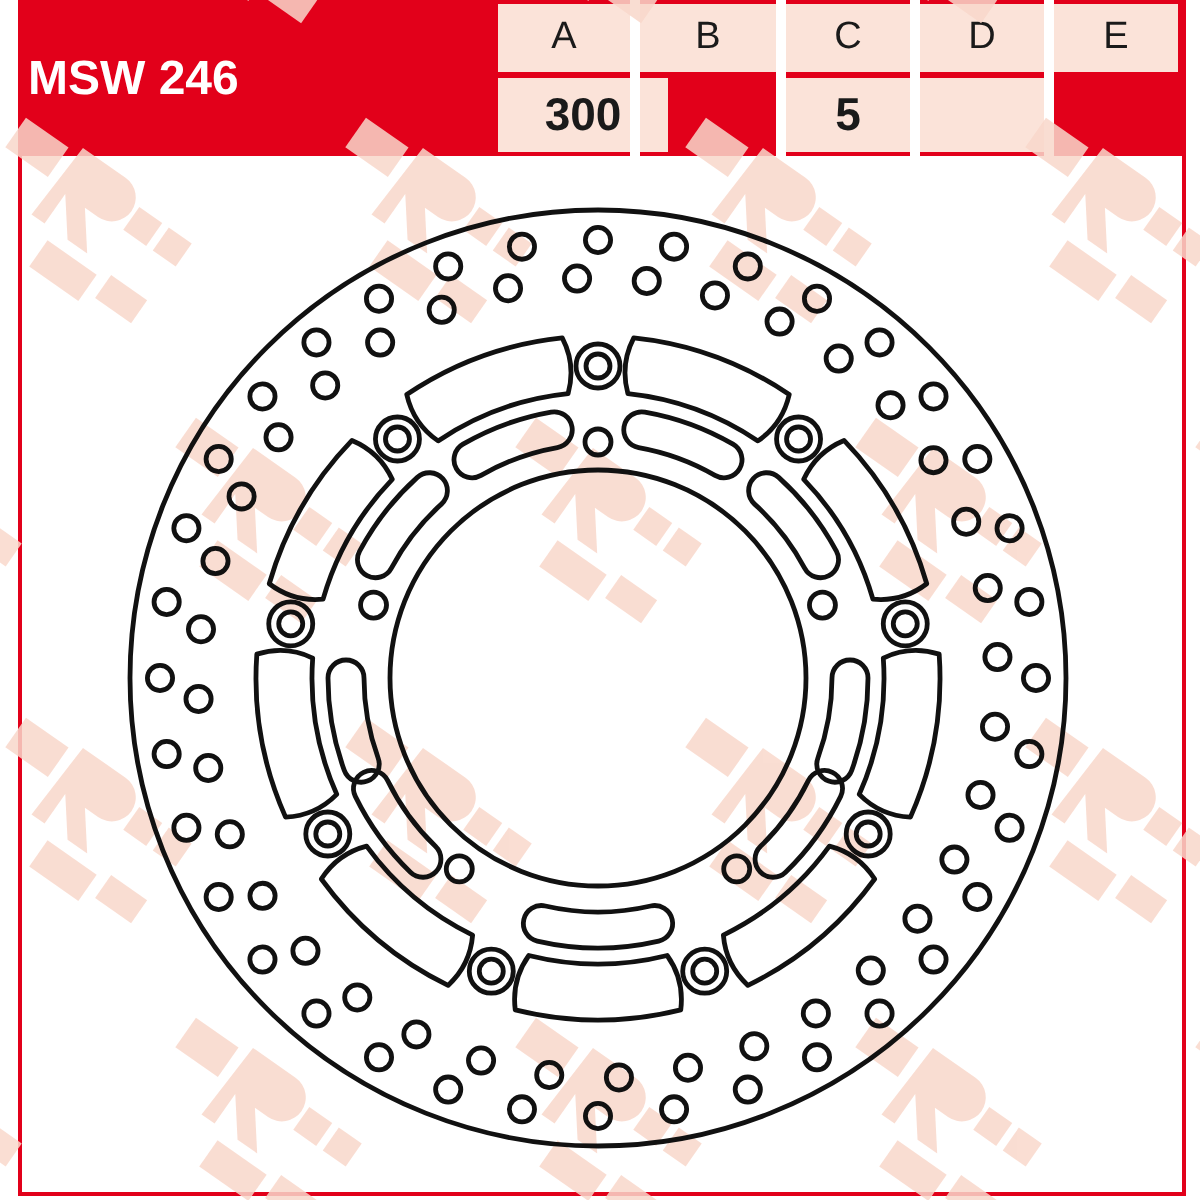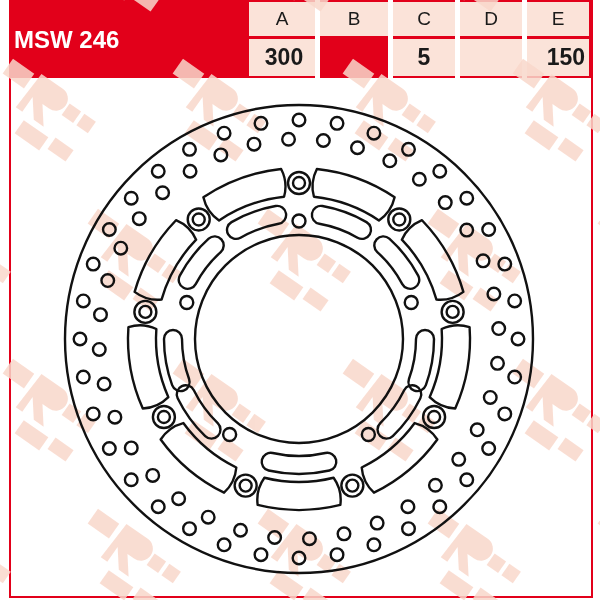--- a/index.html
+++ b/index.html
@@ -24,24 +24,23 @@
 </div>
 <div class="title">MSW 246</div>
 
 <div class="spec">
   <div class="cell h" style="left:2px;width:66px">A</div>
   <div class="cell h" style="left:73px;width:68px">B</div>
   <div class="cell h" style="left:146px;width:62px">C</div>
   <div class="cell h" style="left:213px;width:62px">D</div>
   <div class="cell h" style="left:280px;width:62px">E</div>
 
-  <div class="cell v" style="left:2px;width:70px">300</div>
+  <div class="cell v" style="left:2px;width:85px">300</div>
   <div class="cell v" style="left:146px;width:62px">5</div>
   <div class="cell v" style="left:213px;width:62px"></div>
-  <div class="cell v right" style="left:280px;width:62px">150</div>
 
   <div class="gap" style="left:68px"></div>
   <div class="gap" style="left:141px"></div>
   <div class="gap" style="left:208px"></div>
   <div class="gap" style="left:275px"></div>
 </div>
 
 <svg class="disc" width="600" height="600" viewBox="0 0 600 600">
   <g id="wm">
       <g transform="translate(-45,-60) rotate(35)" fill="#f9d8cb" opacity="0.85">

